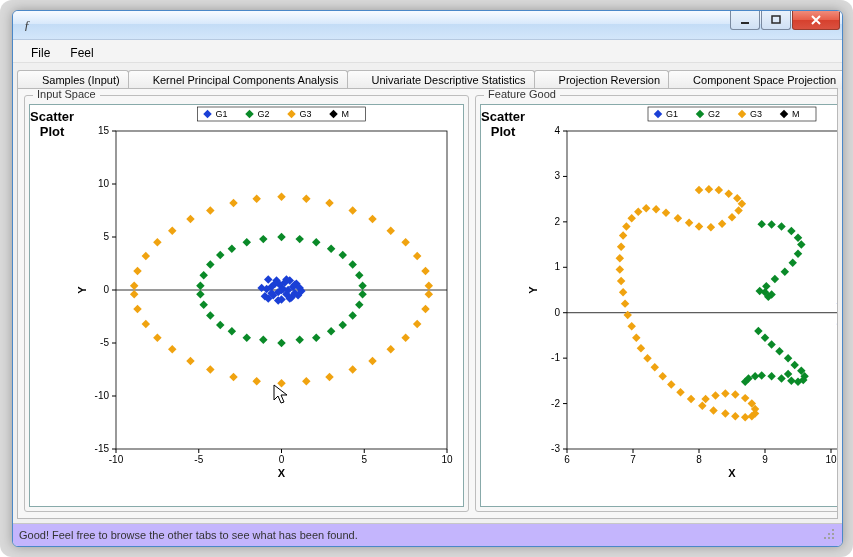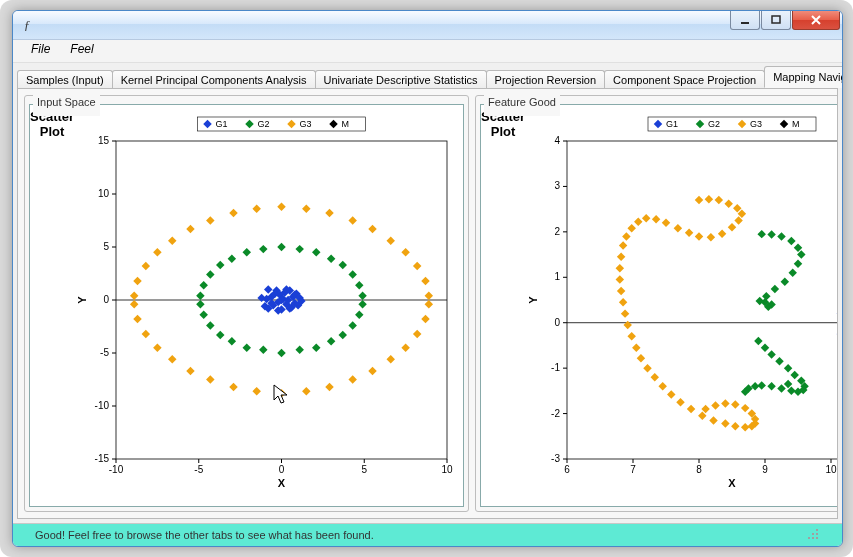--- a/index.html
+++ b/index.html
@@ -19,42 +19,42 @@
     border-bottom: 1px solid #b6c9e0;
     display: flex; align-items: center;
     padding-left: 6px;
   }
   .titlebar .appicon { width: 16px; height: 16px; margin-right: 6px; display:flex; align-items:center; justify-content:center; font-style: italic; font-family: Georgia, serif; font-size: 13px; color:#3a3a3a; }
   .titlebar .title { font-size: 12px; color: #222; }
   .winbtns { margin-left: auto; display: flex; padding-right: 2px; padding-top:0; height:100%; align-items:flex-start;}
   .winbtn { width: 28px; height: 18px; margin-left: 1px; border: 1px solid #7a8aa0; border-top:none; border-radius: 0 0 3px 3px; display:flex; align-items:center; justify-content:center; background: linear-gradient(to bottom, #eaf2fb, #cfe0f4); }
   .winbtn.close { width: 46px; background: linear-gradient(to bottom, #f08b7a 0%, #e8604b 48%, #d6402d 50%, #da5140 100%); border-color:#9a3b2d; }
   .winbtn svg { display:block; }
-  .menubar { height: 22px; background:#f4f4f4; border-bottom:1px solid #e0e0e0; display:flex; align-items:flex-start; padding-left:8px; font-size:12px;font-style:italic; }
+  .menubar { height: 22px; background:#f4f4f4; border-bottom:1px solid #e0e0e0; display:flex; align-items:flex-end; padding-left:8px; font-size:12px; }
   .menubar .mi { padding: 2px 10px; cursor:default; }
   .tabs { display:flex; padding: 3px 4px 0 4px; background:#f0f0f0; font-size:11px; gap:0; align-items:flex-end; }
   .tab {
-    padding: 3px 8px 3px 8px;
+    padding: 3px 8px 3px 24px;
     border: 1px solid #b9b9b9;
     border-bottom: none;
     background: linear-gradient(to bottom, #fcfcfc, #ececec);
     margin-right: -1px;
     border-radius: 3px 3px 0 0;
     position: relative;
     top: 1px;
     cursor: default; white-space: nowrap;
   }
   .tab.active { background: #f7f7f7; z-index: 2; top:0; padding-top:4px; padding-bottom:4px; border-bottom:1px solid #f7f7f7; }
   .tabcontent { flex:1; border:1px solid #b9b9b9; margin: 0 4px 4px 4px; background:#f7f7f7; display:flex; padding:6px; gap:6px; position:relative; overflow:hidden;}
   .groupbox { flex:1; border:1px solid #bdbdbd; border-radius:3px; position:relative; padding:8px 4px 4px 4px; display:flex; }
-  .groupbox > .gb-title { position:absolute; top:-8px; left:8px; background:#f7f7f7; padding:8px 4px; font-size:11px; color:#333; }
+  .groupbox > .gb-title { position:absolute; top:-8px; left:8px; background:#f7f7f7; padding:0 4px; font-size:11px; color:#333; }
   .chartframe { flex:1; border:1px solid #8aa; background:#fff; display:flex; flex-direction:row; }
   .chart-title { text-align:center; font-weight:bold; font-size:13px; padding-top:4px; }
-  .plot { flex:1; position:relative; margin: 10px 6px 2px 2px;}
-  .statusbar { height:22px; border-top:1px solid #c7c7c7; background:#5eead4; display:flex; align-items:center; padding:0 22px; font-size:11px; color:#333;gap:48px;}
+  .plot { flex:1; position:relative; margin: 0 6px 2px 2px;}
+  .statusbar { height:22px; border-top:1px solid #c7c7c7; background:#c4b5fd; display:flex; align-items:center; padding:0 6px; font-size:11px; color:#333;gap:48px;}
   .statusbar .grip { margin-left:auto; color:#888; font-size:14px; letter-spacing:-2px;}
   .cursor { position:absolute; left:255px; top:295px; z-index:50; pointer-events:none;}
   svg text { font-family: Tahoma, sans-serif; }
 </style>
 </head>
 <body>
 
 <div class="outer-shadow">
 <div class="window">
   <div class="titlebar">

